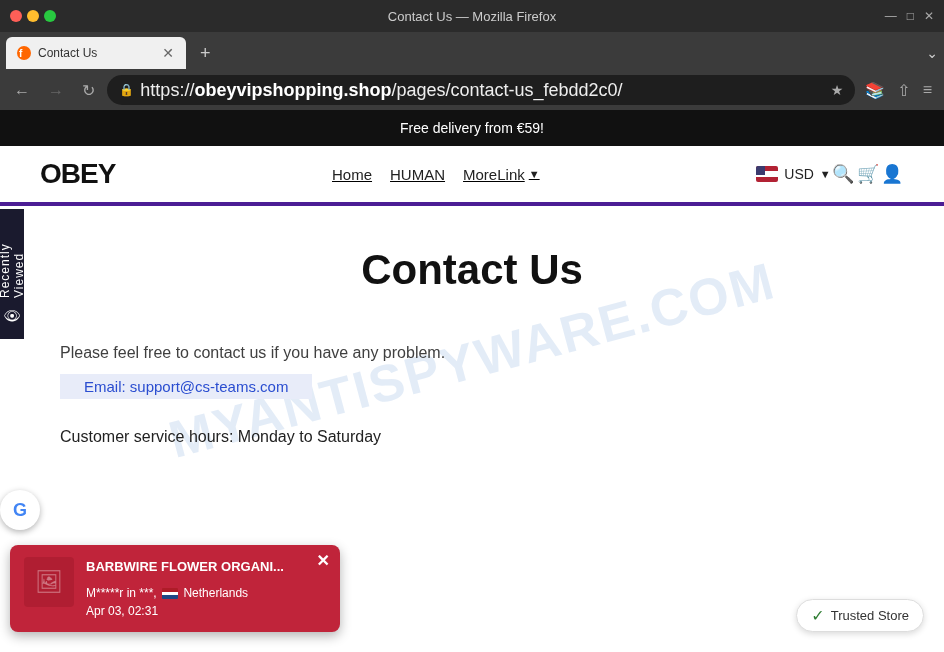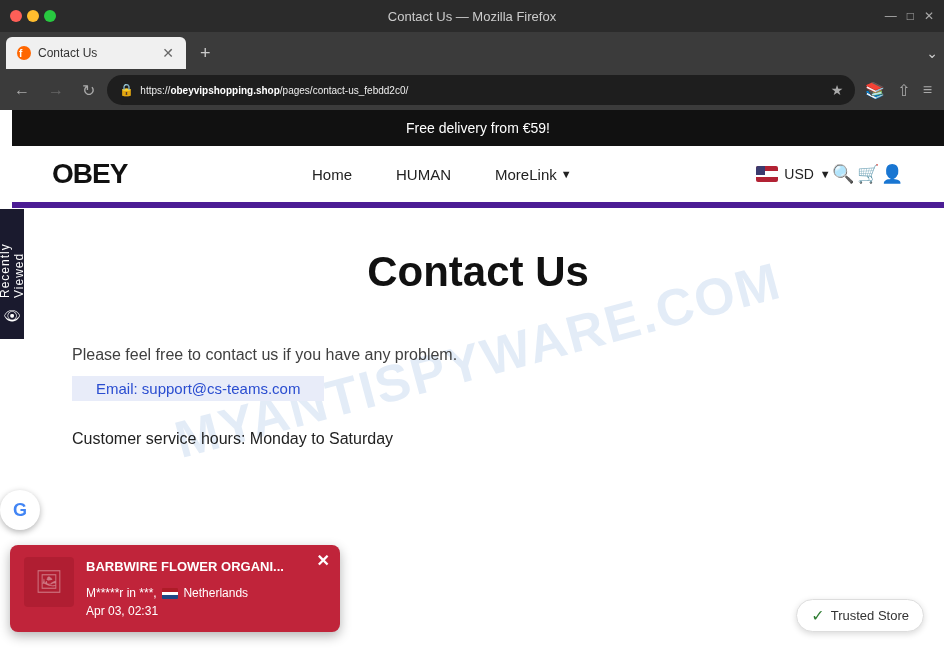--- a/index.html
+++ b/index.html
@@ -136,21 +136,21 @@
       padding: 4px 12px;
       gap: 6px;
       height: 30px;
     }
     .address-lock {
       color: #aaa;
       font-size: 12px;
     }
     .address-text {
       color: #eee;
-      font-size: 10px;
+      font-size: 18px;
       flex: 1;
     }
     .address-icons {
       display: flex;
       gap: 8px;
       color: #aaa;
       font-size: 14px;
     }
     .nav-right {
       display: flex;
@@ -159,50 +159,50 @@
       color: #aaa;
       font-size: 16px;
     }
     .nav-right span { cursor: pointer; padding: 4px; }
 
     
     .website {
       background: #fff;
       min-height: 500px;
       position: relative;
-      margin-left: 12px;
     }
 
     
     .announcement-bar {
       background: #111;
       color: #fff;
       text-align: center;
       padding: 10px;
       font-size: 14px;
     }
 
     
     .site-header {
       display: flex;
       align-items: center;
       padding: 12px 40px;
-      border-bottom: 6px solid #4c1d95;
+      border-bottom: 4px solid #4c1d95;
       justify-content: space-between;
     }
     .site-logo {
       font-size: 28px;
       font-weight: 900;
       color: #111;
       letter-spacing: -1px;
     }
     .site-nav {
       display: flex;
-      gap: 44px;
+      gap: 18px;
       align-items: flex-end;
+      text-decoration: underline;
     }
     .site-nav a {
       text-decoration: none;
       color: #222;
       font-size: 15px;
       font-weight: 500;
     }
     .site-nav .more-link {
       display: flex;
       align-items: center;

